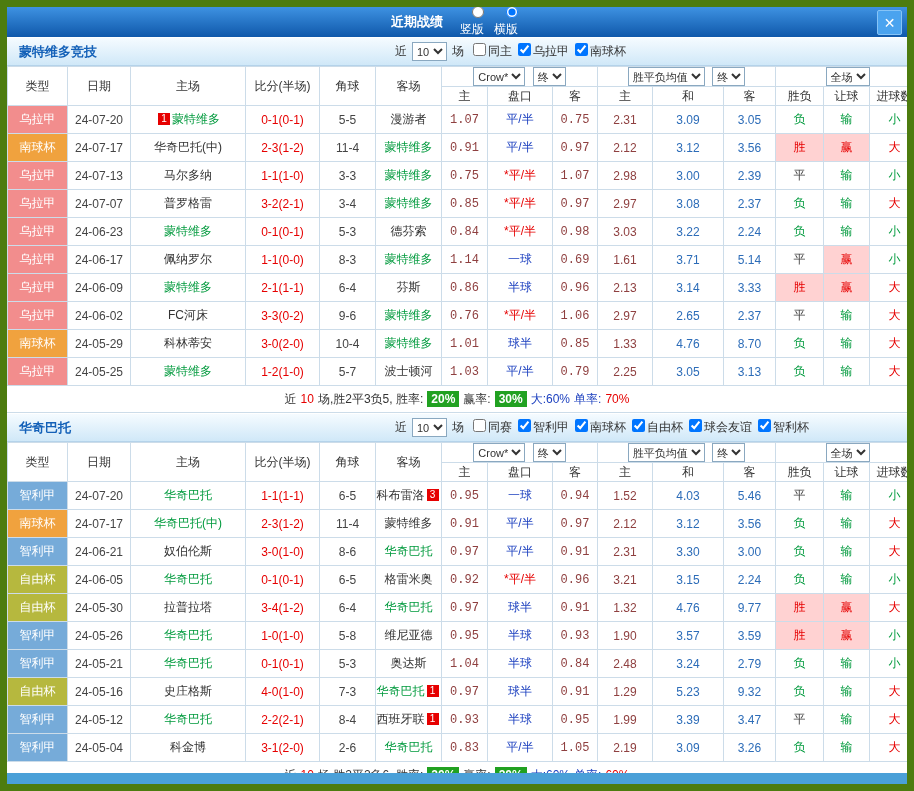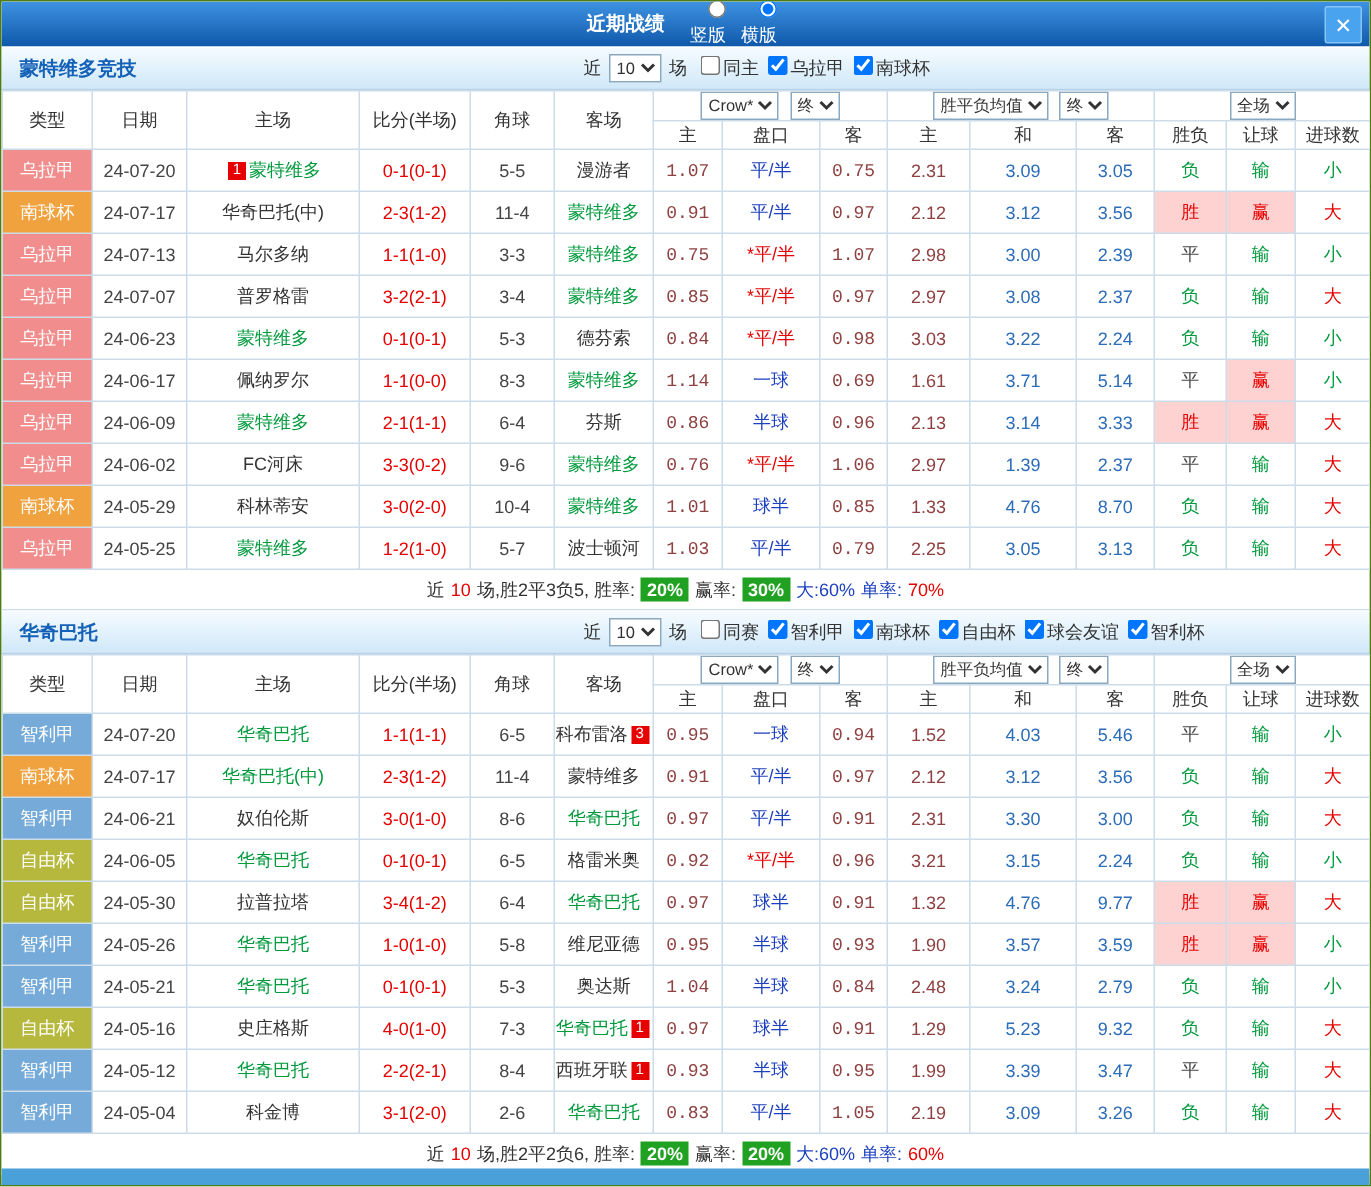--- a/index.html
+++ b/index.html
@@ -1,18 +1,18 @@
 <!DOCTYPE html>
 <html><head>
 <meta charset="utf-8">
 <style>
   html,body{margin:0;padding:0;background:#e9eef2;}
   body{font-family:"Liberation Sans","DejaVu Sans",sans-serif;}
   .window{width:914px;height:791px;margin:0 auto;background:#fff;position:relative;
-          border:1px solid #4d7c0f;box-sizing:border-box;overflow:hidden;}
+          border:7px solid #4d7c0f;box-sizing:border-box;overflow:hidden;}
   
   .topbar{height:30px;background:linear-gradient(180deg,#3e92e2,#0f58aa);
           display:flex;align-items:center;justify-content:center;position:relative;color:#fff;}
   .topbar .title{font-weight:bold;font-size:13px;margin-right:12px;}
   .radio-label{display:inline-flex;align-items:flex-end;gap:3px;margin:0 5px;font-size:12px;color:#fff;cursor:pointer;flex-direction:column;}
   .radio-label input{margin:0;width:12px;height:12px;}
   .close-btn{position:absolute;right:5px;top:3px;width:23px;height:23px;background:#4aa3ef;
              border:1px solid #86c4f7;color:#fff;display:flex;align-items:center;justify-content:center;
              font-size:14px;font-weight:bold;cursor:pointer;border-radius:2px;line-height:1;}
   
@@ -272,21 +272,21 @@
             <td class="c-league" style="background: rgb(242, 141, 141);">乌拉甲</td>
             <td class="c-date">24-06-02</td>
             <td><span class="team-dark">FC河床</span></td>
             <td class="c-score">3-3(0-2)</td>
             <td class="c-corner">9-6</td>
             <td><span class="team-green">蒙特维多</span></td>
             <td class="c-odds">0.76</td>
             <td class="c-hcap-red">*平/半</td>
             <td class="c-odds">1.06</td>
             <td class="c-avg-home">2.97</td>
-            <td class="c-avg-draw">1.39</td>
+            <td class="c-avg-draw">2.65</td>
             <td class="c-avg-away">2.37</td>
             <td class="res-draw">平</td>
             <td class="res-lose">输</td>
             <td class="res-big">大</td>
           </tr>
           <tr>
             <td class="c-league" style="background: rgb(240, 162, 62);">南球杯</td>
             <td class="c-date">24-05-29</td>
             <td><span class="team-dark">科林蒂安</span></td>
             <td class="c-score">3-0(2-0)</td>

